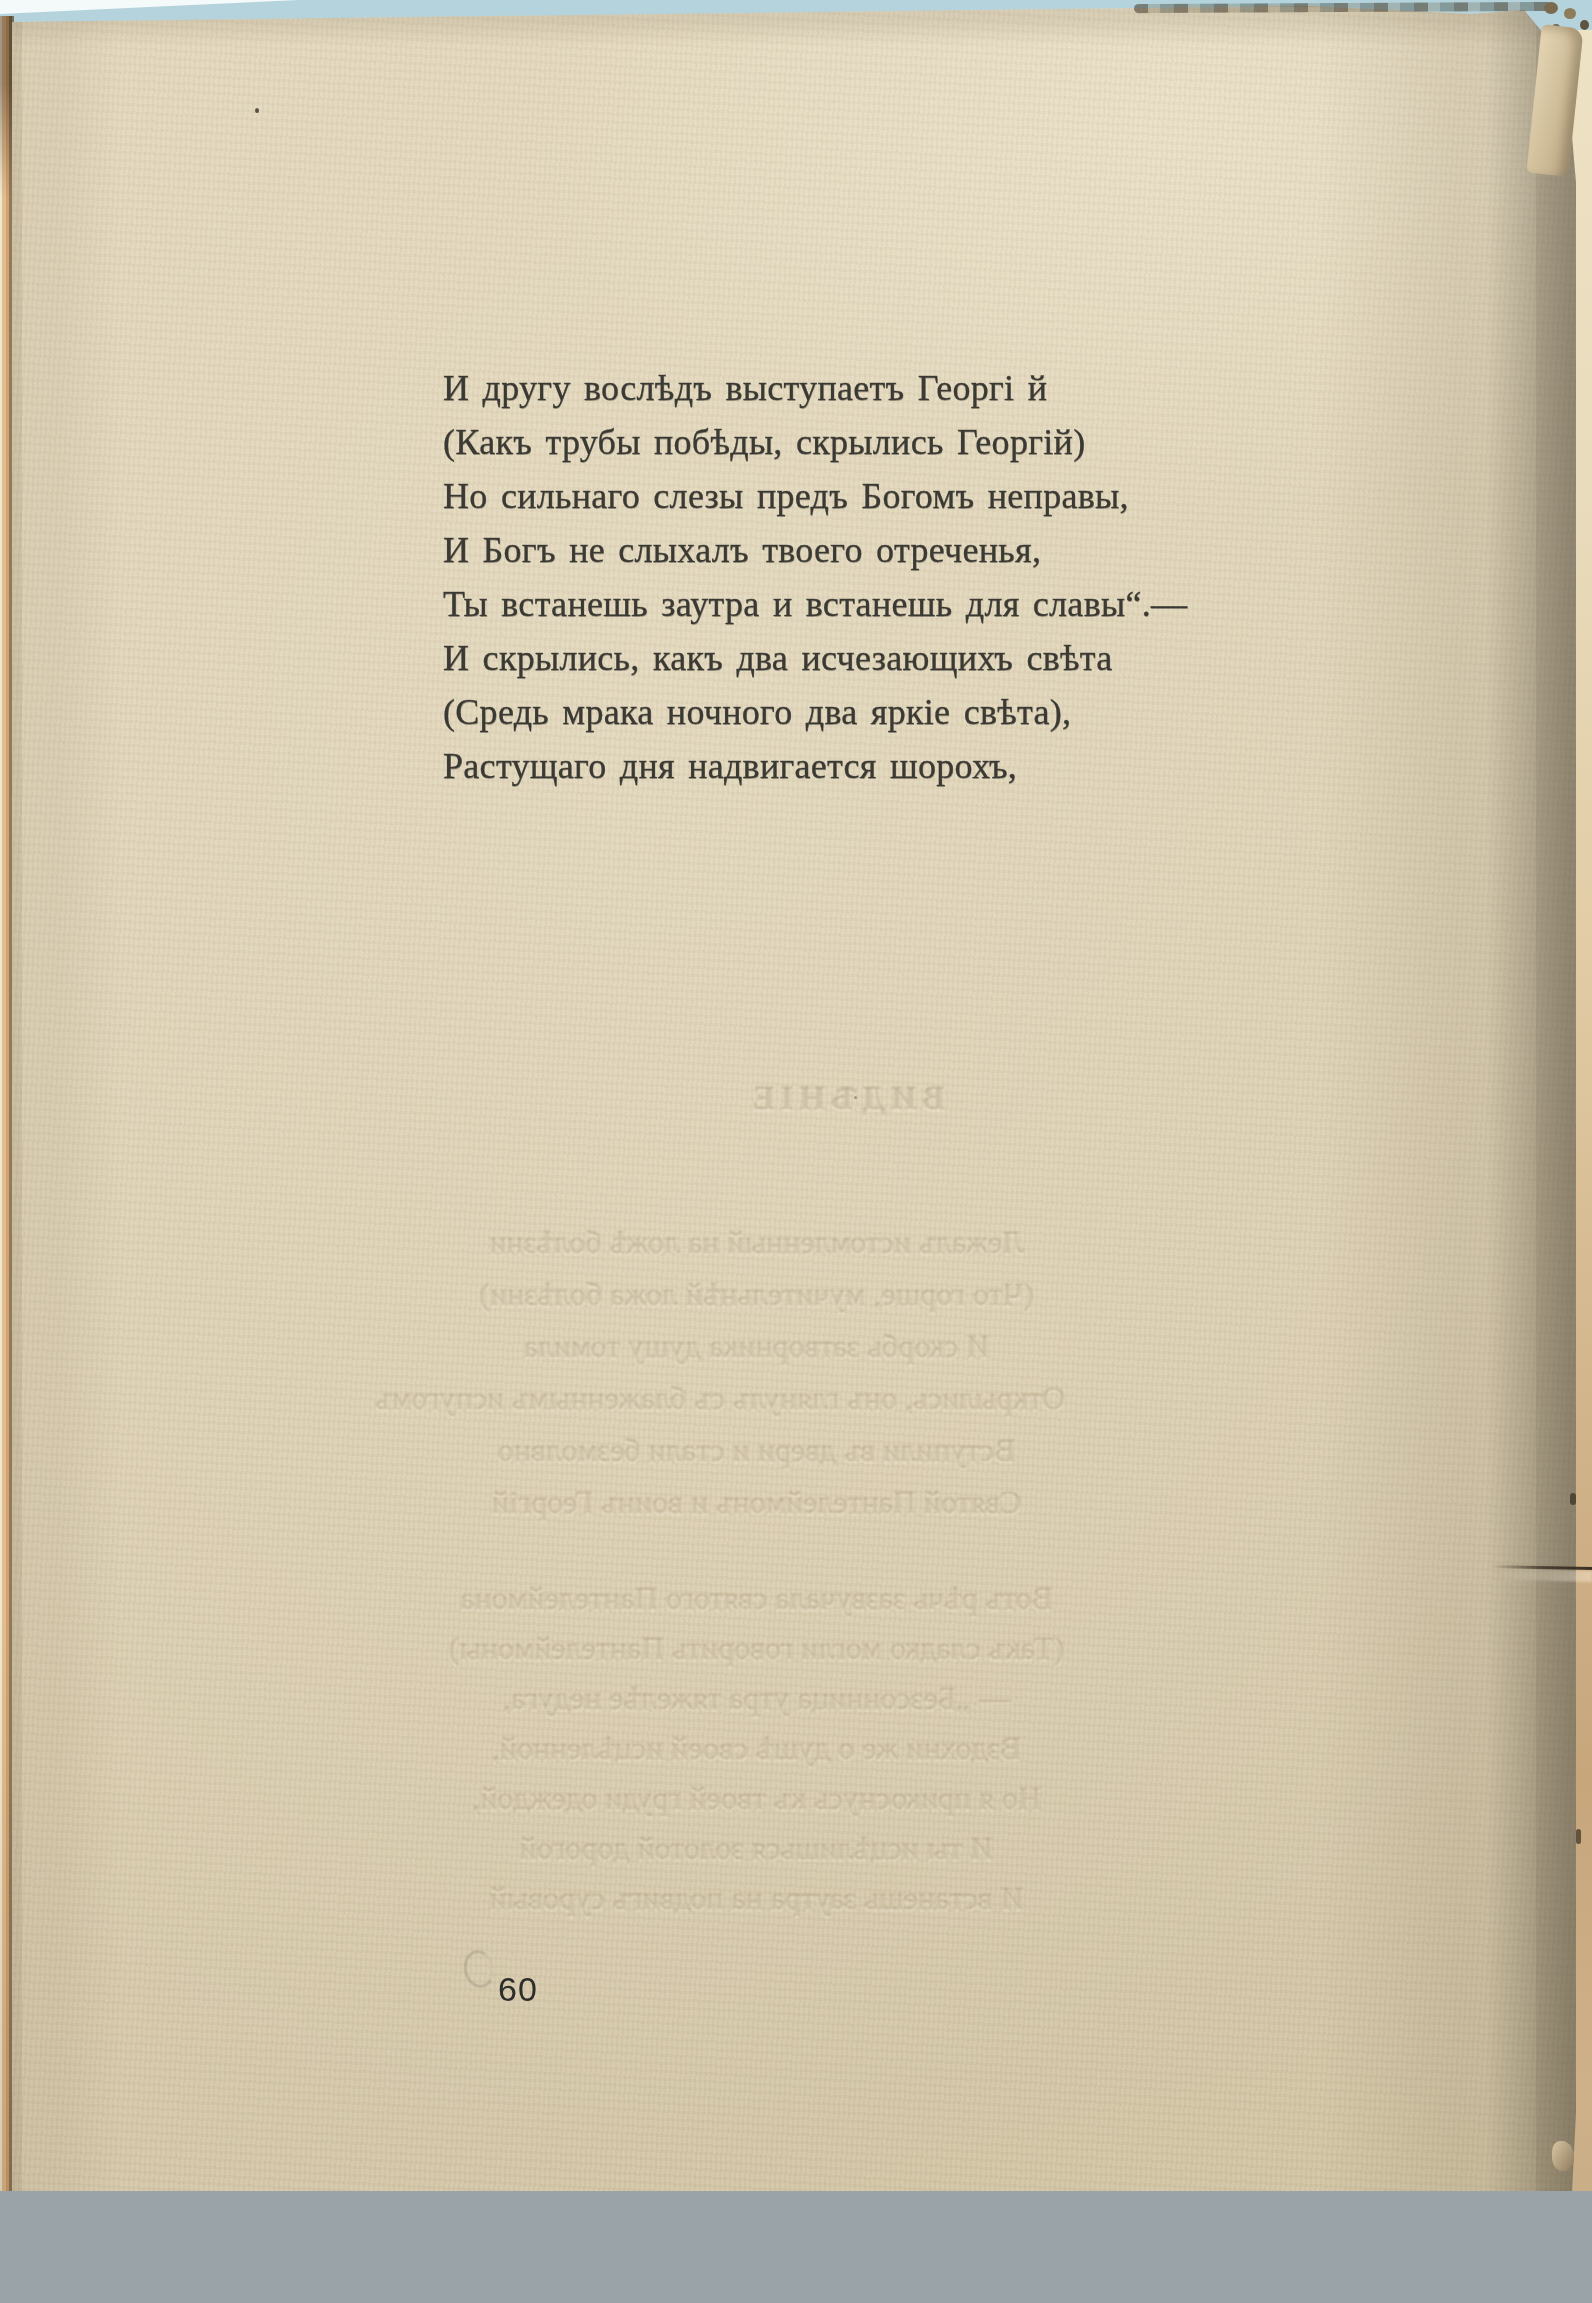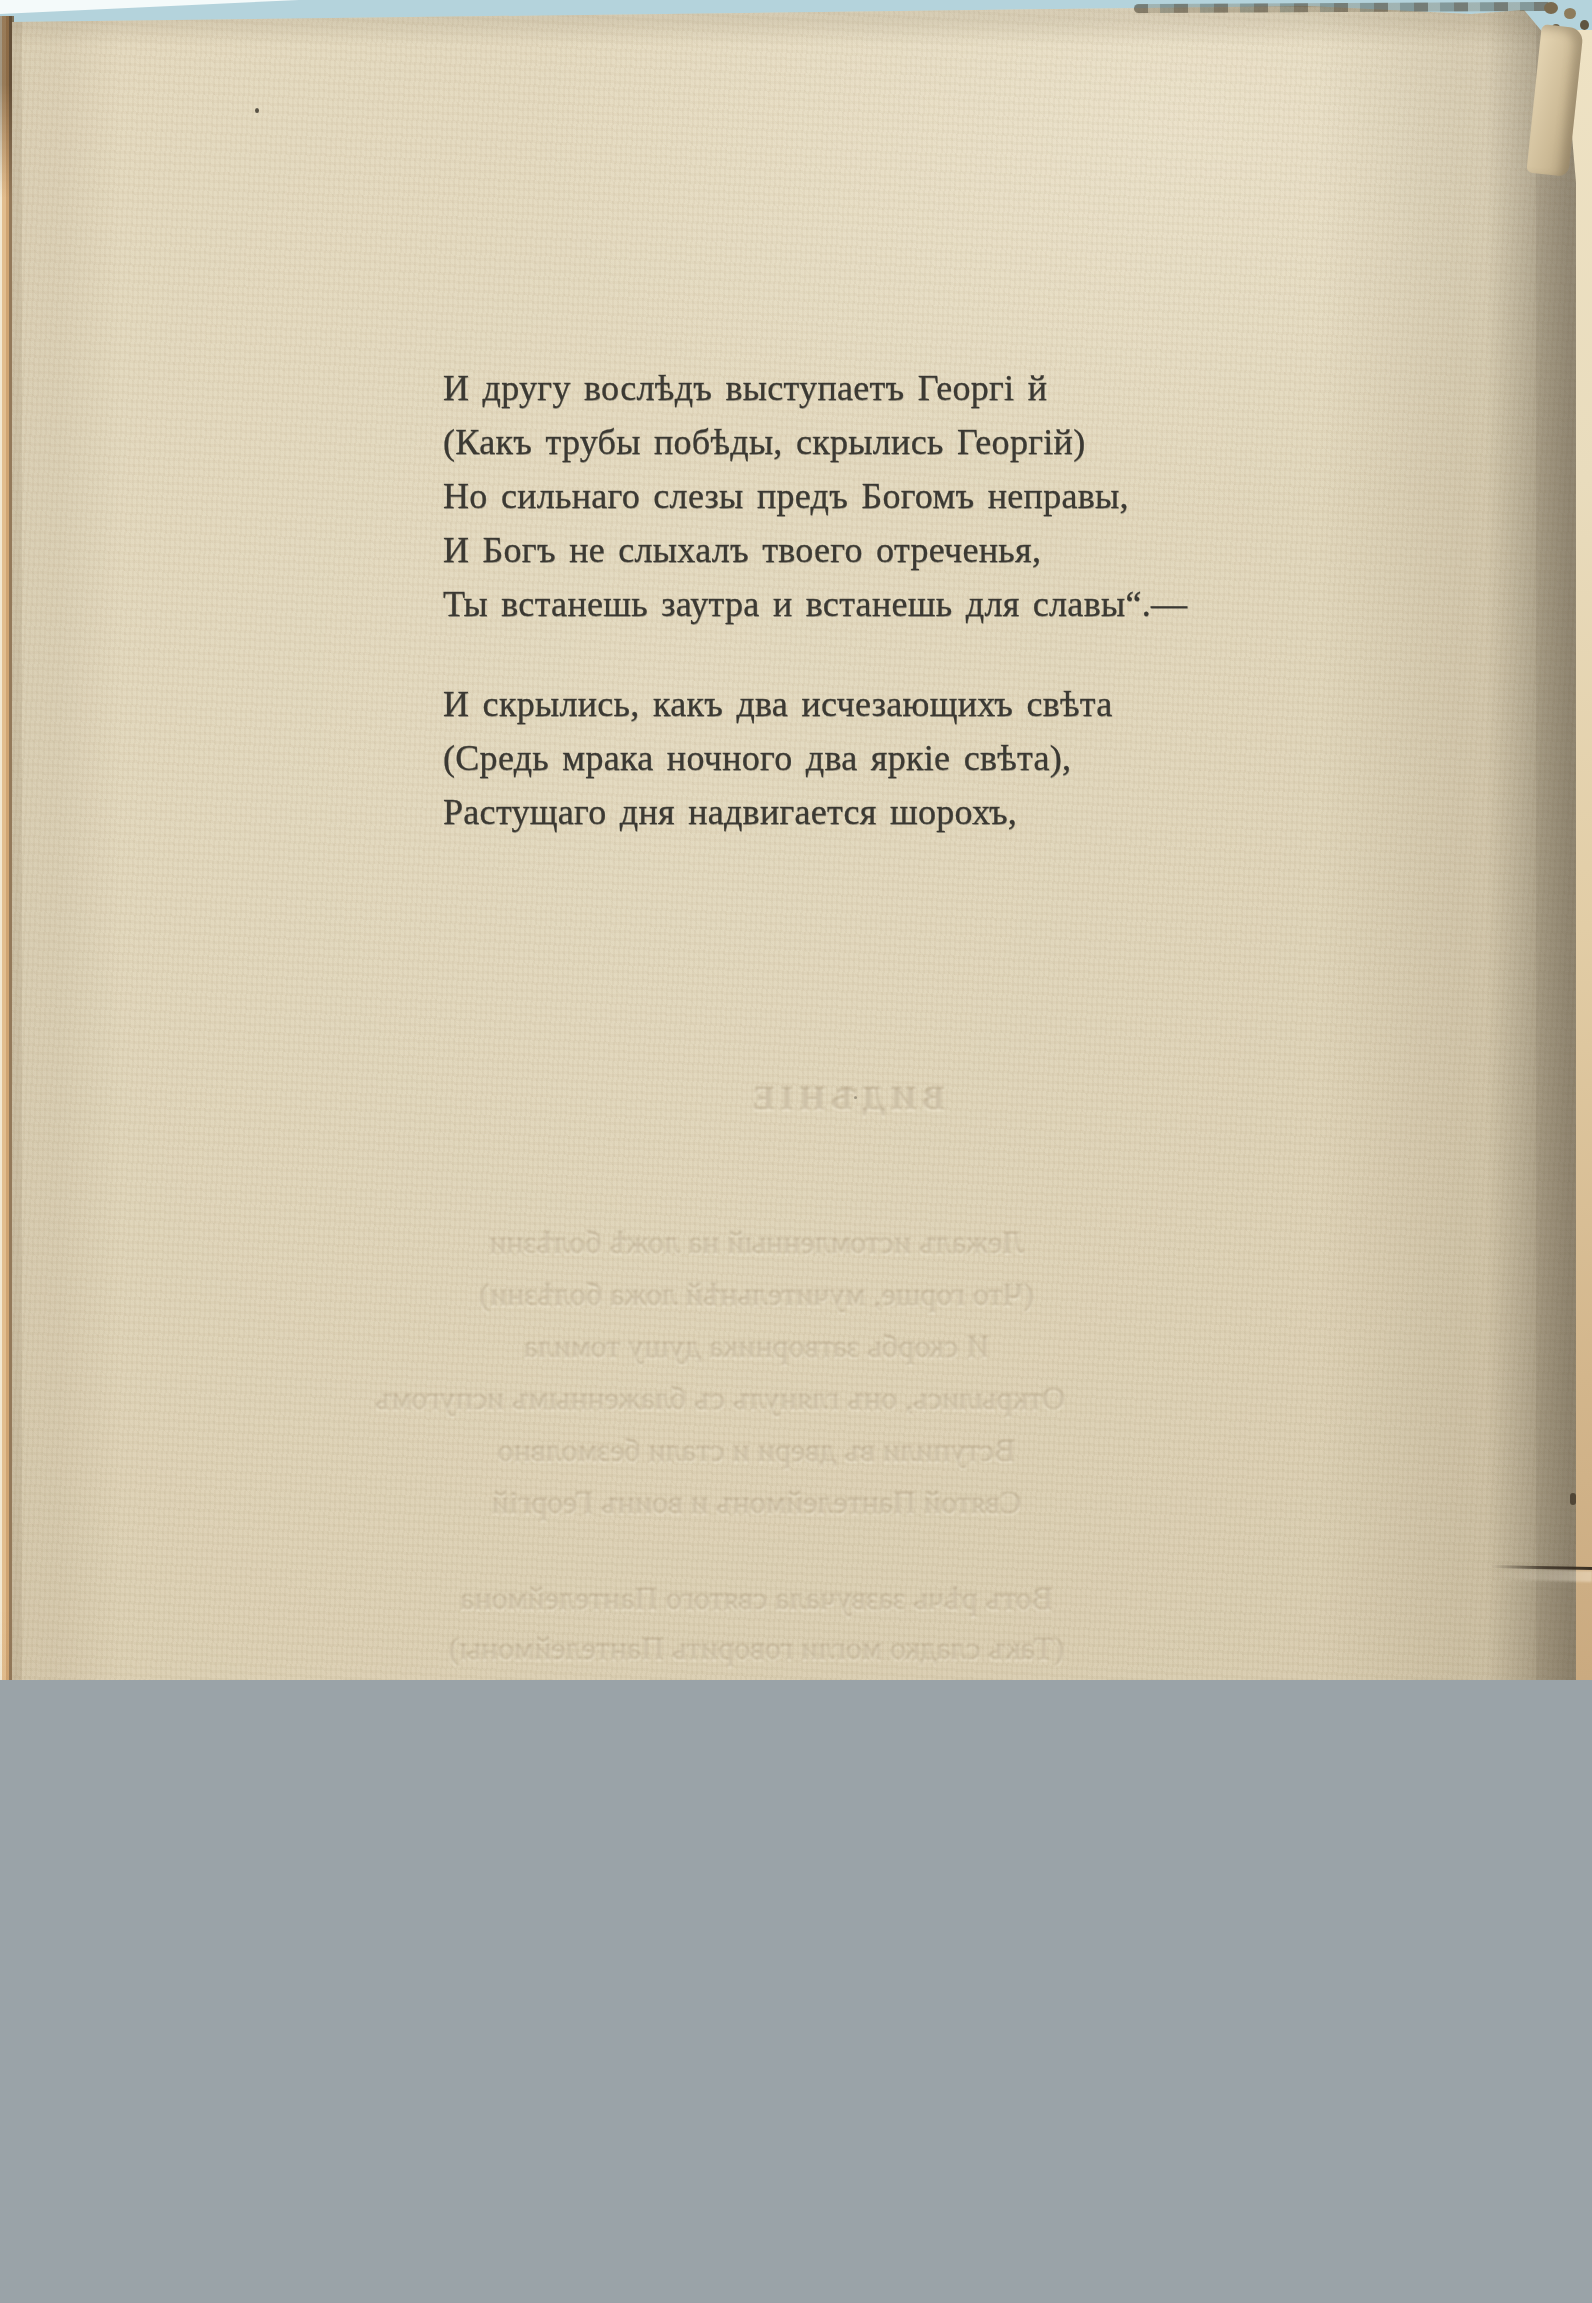--- a/index.html
+++ b/index.html
@@ -1,17 +1,17 @@
 <!DOCTYPE html>
 <html style="--paper: #dccfb2; --ink: #3b3933; --page_number_ink: #2d2d2b; --scanner_blue: #b4d3dc; --scanner_gray: #858c91; --book_edge_tan: #ddb488; --under_page_cream: #ecdfc0;"><head>
 <meta charset="utf-8">
 <style>
   html,body{margin:0;padding:0;background:#9aa3a8;}
   .scan{
-    position:relative; width:1592px; height:1680px; overflow:hidden;
+    position:relative; width:1592px; height:2191px; overflow:hidden;
     background:var(--scanner_blue,#b4d3dc);
     font-family:"Liberation Serif", serif;
   }
   
   .white-sliver{position:absolute;left:0;top:0;width:299px;height:14px;
     background:#f4fafa;clip-path:polygon(0 0,299px 0,0 14px);z-index:0;}
   
   .bed-bottom{position:absolute;left:0;top:2274px;width:1592px;height:30px;
     background:var(--scanner_gray,#858c91);z-index:0;}
   
@@ -75,21 +75,21 @@
     background:linear-gradient(120deg,#d9c7a4,#8c7a5c);}
   .speck{position:absolute;border-radius:50%;background:rgba(42,37,29,.75);z-index:2;}
   .speck.s1{left:255px;top:108px;width:4px;height:5px;}
   .speck.s2{left:854px;top:1096px;width:3px;height:3px;opacity:.5;}
   
   .poem{position:absolute;left:443px;top:361px;z-index:3;
     font-size:36px;line-height:54px;color:var(--ink,#3b3933);
     letter-spacing:0.3px;word-spacing:4px;
     -webkit-text-stroke:0.3px rgba(59,57,51,.85);
     text-shadow:0.4px 0.7px 0.4px rgba(59,57,51,.35);}
-  .stanza-2{margin-top:46px;}
+  .stanza-2{}
   .poem-line{white-space:nowrap;}
   
   .ghost{position:absolute;z-index:2;color:rgba(146,125,92,.30);
     text-shadow:0 1.5px 1px rgba(255,250,232,.55), 0 -0.5px 0 rgba(120,100,70,.18);
     filter:blur(1.1px);text-align:center;}
   .ghost-line{display:block;transform:scaleX(-1);white-space:nowrap;}
   .ghost-heading{left:537px;top:1080px;width:617px;font-size:33px;font-weight:bold;letter-spacing:6px;}
   .ghost-a{left:448px;top:1216px;width:617px;font-size:32px;line-height:52px;}
   .ghost-b{left:448px;top:1573px;width:617px;font-size:32px;line-height:50px;}
   

